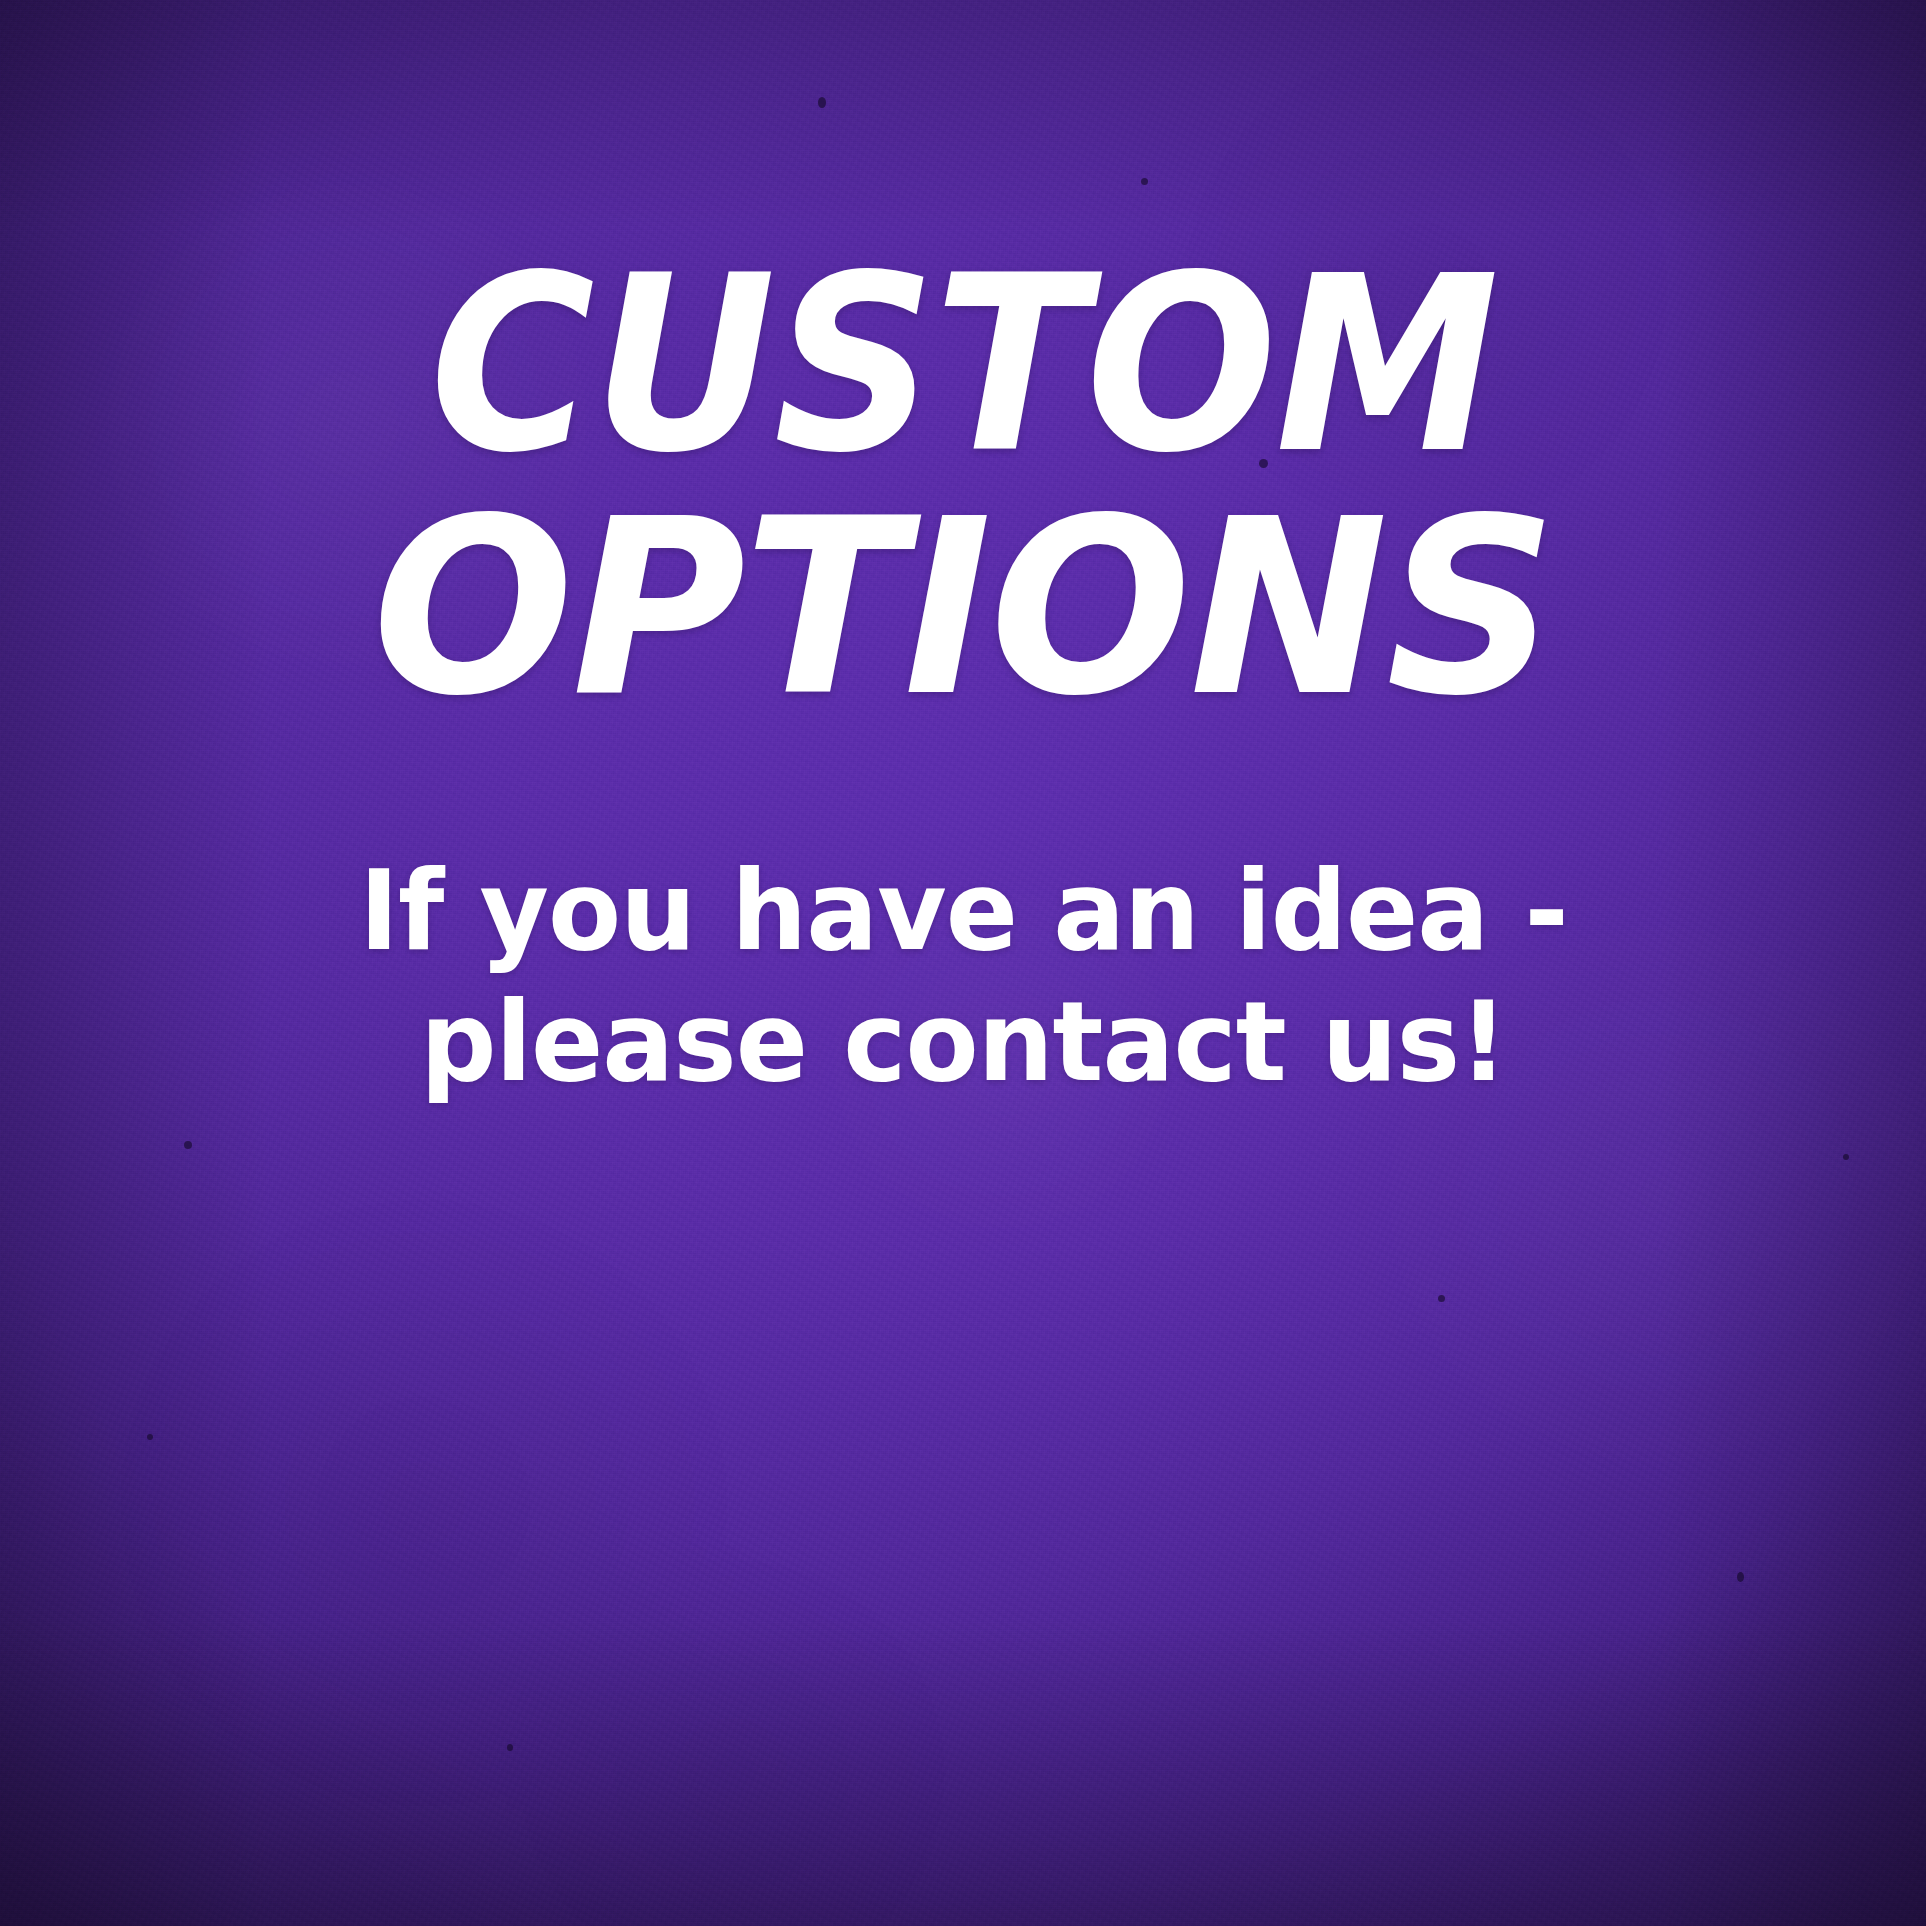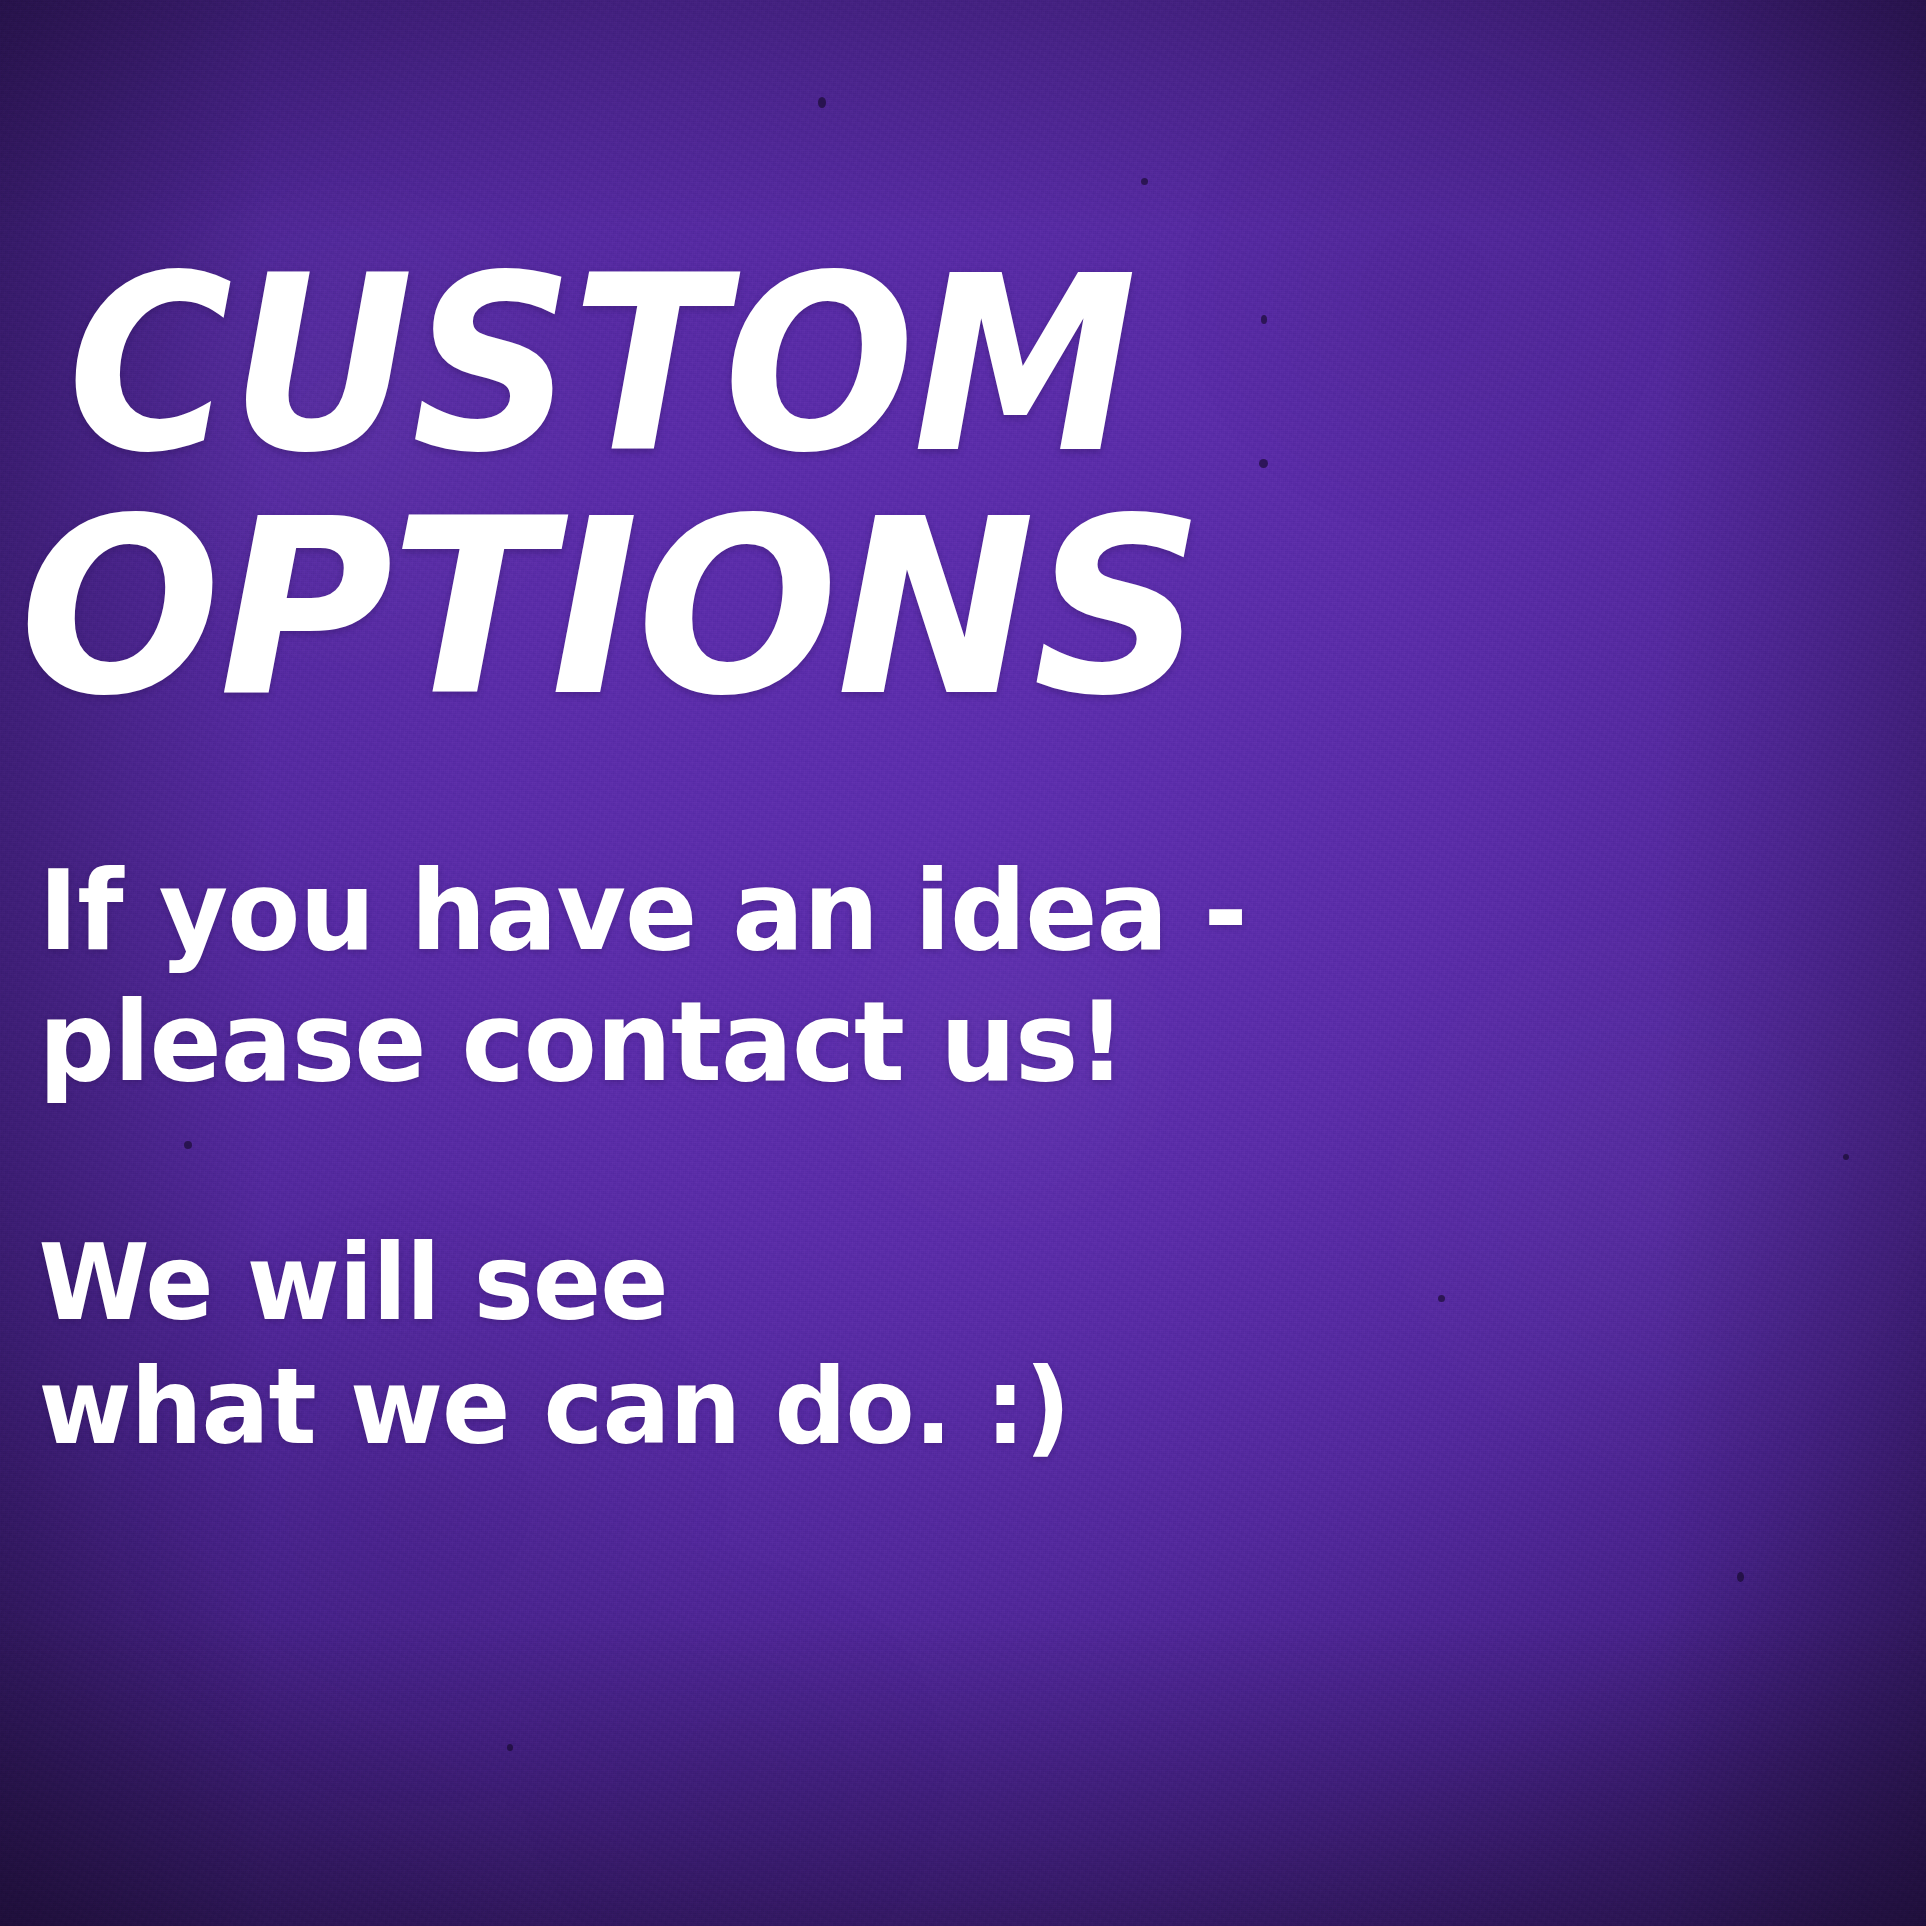--- a/index.html
+++ b/index.html
@@ -117,20 +117,21 @@
     background: rgba(20,8,40,0.62);
     border-radius: 50%;
   }
 
   
   .content {
     position: relative;
     z-index: 10;
     width: 100%;
     height: 100%;
+    text-align: center;
   }
 
   .headline {
     position: absolute;
     left: 0;
     right: 0;
     top: 85px;
     color: #ffffff;
     font-family: "DejaVu Sans", sans-serif;
     font-weight: 700;
@@ -208,21 +209,17 @@
     </h1>
 
     <div class="body-block">
 
 
       <p class="para para-2">
         <span class="ln">If you have an idea -</span>
         <span class="ln">please contact us!</span>
       </p>
 
-      <p class="para para-3">
-        <span class="ln">We will see</span>
-        <span class="ln">what we can do. :)</span>
-      </p>
 
     </div>
   </div>
 </div>
 
 
 </body></html>

